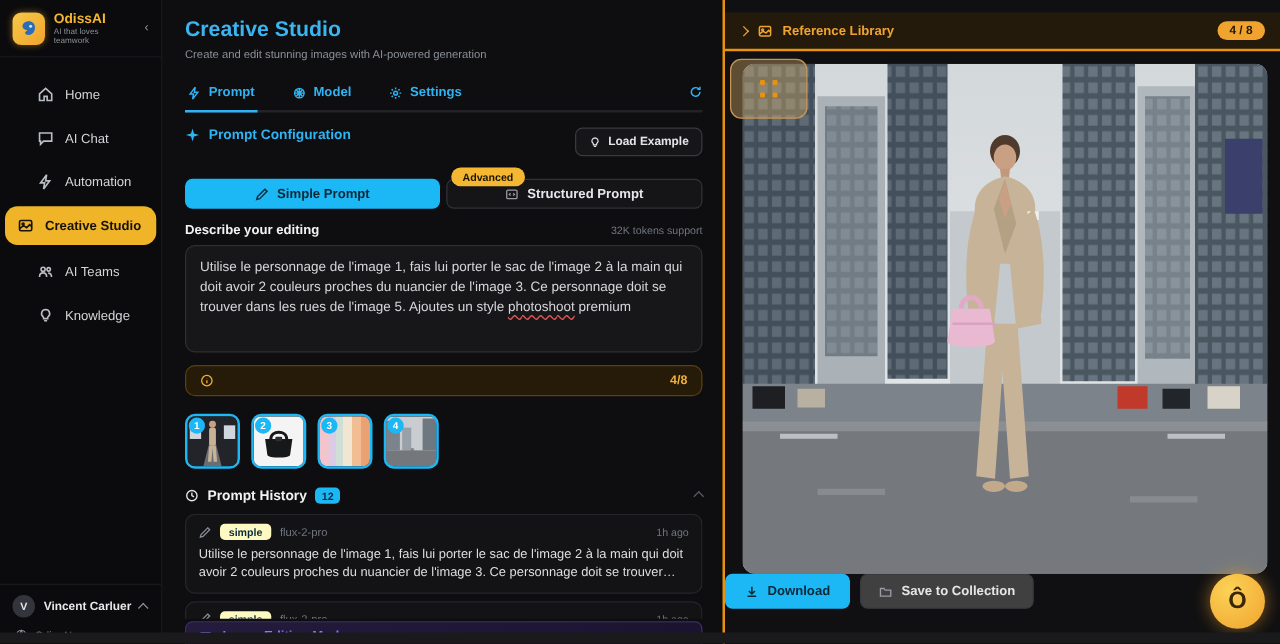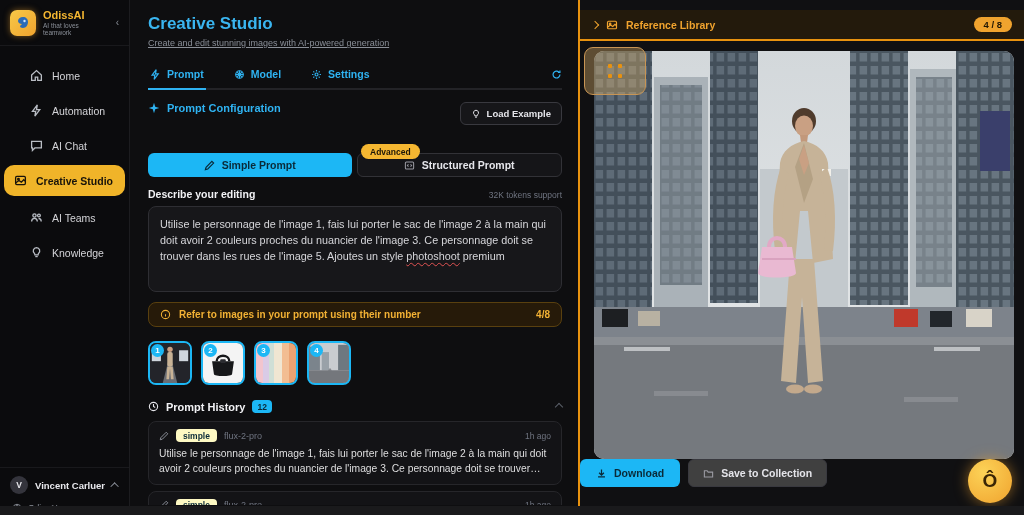--- a/index.html
+++ b/index.html
@@ -23,33 +23,33 @@
   .user-row { display:flex; align-items:center; gap:7px; }
   .avatar { width:18px; height:18px; border-radius:50%; background:#34343c; color:#e5e5ea; font-size:8.5px; font-weight:bold; display:flex; align-items:center; justify-content:center; flex:0 0 auto; }
   .user-name { color:#e8e8ec; font-size:9.5px; font-weight:bold; }
   .chev-up { margin-left:auto; width:6px; height:6px; border-left:1.5px solid #8a8f98; border-top:1.5px solid #8a8f98; transform:rotate(45deg) translateY(2px); }
   .ws-row { display:flex; align-items:center; gap:6px; margin:9px 0 0 2px; color:#8a8f98; font-size:8.5px; }
   .ws-row svg { width:10px; height:10px; stroke:#8a8f98; fill:none; stroke-width:1.4; }
 
   
   .main { position:absolute; left:130px; top:0; width:448px; height:515px; background:#0e0e10; padding:14px 16px 0 18px; }
   .page-title { color:#3ab5f0; font-size:17px; font-weight:bold; }
-  .page-sub { color:#8a8f98; font-size:9px; margin-top:4px;text-decoration:underline; }
+  .page-sub { color:#8a8f98; font-size:9px; margin-top:4px; }
   .tabs { display:flex; align-items:center; gap:26px; margin-top:14px; border-bottom:2px solid #232327; }
   .tab { display:flex; align-items:center; gap:6px; color:#2fb3f2; font-size:10.5px; font-weight:bold; padding:6px 2px 8px 2px; cursor:pointer; }
   .tab svg { width:11px; height:11px; stroke:#2fb3f2; fill:none; stroke-width:1.7; }
   .tab.active { border-bottom:2px solid #2fb3f2; margin-bottom:-2px; }
   .tab-refresh { margin-left:auto; color:#2fb3f2; }
   .tab-refresh svg { width:11px; height:11px; stroke:#2fb3f2; fill:none; stroke-width:1.7; }
   .cfg-row { display:flex; align-items:flex-start; margin-top:12px; }
   .cfg-title { display:flex; align-items:center; gap:7px; color:#2fb3f2; font-size:11px; font-weight:bold; }
   .cfg-title svg { width:12px; height:12px; fill:#2fb3f2; }
   .load-btn { margin-left:auto; display:flex; align-items:center; gap:6px; background:#161619; border:1px solid #39393f; border-radius:6px; color:#e5e5ea; font-size:9.5px; font-weight:bold; padding:5px 10px; cursor:pointer; }
   .load-btn svg { width:10px; height:10px; stroke:#e5e5ea; fill:none; stroke-width:1.6; }
-  .mode-row { position:relative; display:flex; gap:5px; margin-top:28px; }
+  .mode-row { position:relative; display:flex; gap:5px; margin-top:18px; }
   .adv-badge { position:absolute; top:-9px; left:calc(50% + 6px); background:#f5b731; color:#1c1608; font-size:8.5px; font-weight:bold; padding:2.5px 9px; border-radius:9px; z-index:2; }
   .mode-btn { flex:1; display:flex; align-items:center; justify-content:center; gap:7px; height:24px; border-radius:6px; font-size:10.5px; font-weight:bold; cursor:pointer; }
   .mode-btn.simple { background:#1cb7f5; color:#0a2a38; }
   .mode-btn.simple svg { width:11px; height:11px; stroke:#0a2a38; fill:none; stroke-width:1.7; }
   .mode-btn.structured { background:#151518; border:1px solid #323237; color:#e5e5ea; }
   .mode-btn.structured svg { width:11px; height:11px; stroke:#9a9aa2; fill:none; stroke-width:1.5; }
   .desc-row { display:flex; align-items:baseline; margin-top:11px; }
   .desc-label { color:#f2f2f5; font-size:10.5px; font-weight:bold; }
   .tokens { margin-left:auto; color:#6f7480; font-size:8.5px; }
   .prompt-box { margin-top:6px; height:86px; background:#17171a; border:1px solid #2e2e33; border-radius:8px; padding:9px 11px; color:#d6d6da; font-size:10.8px; line-height:1.5; cursor:text; overflow:hidden; }
@@ -122,29 +122,29 @@
     </div>
     <div class="nav">
       <div class="nav-item">
         <svg viewBox="0 0 16 16">
             <path d="M2 7.5L8 2l6 5.5V14H9.5v-4h-3v4H2z"></path>
           </svg>
         <span>Home</span>
       </div>
       <div class="nav-item">
         <svg viewBox="0 0 16 16">
+            <path d="M2 3h12v8H6l-3 3v-3H2z"></path>
+          </svg>
+        <span>AI Chat</span>
+      </div>
+      <div class="nav-item">
+        <svg viewBox="0 0 16 16">
             <path d="M9 1L3 9h4l-1 6 6-8H8z"></path>
           </svg>
         <span>Automation</span>
-      </div>
-      <div class="nav-item">
-        <svg viewBox="0 0 16 16">
-            <path d="M2 3h12v8H6l-3 3v-3H2z"></path>
-          </svg>
-        <span>AI Chat</span>
       </div>
       <div class="nav-item active">
         <svg viewBox="0 0 16 16">
             <rect x="2" y="3" width="12" height="10" rx="1.5"></rect>
             <circle cx="5.5" cy="6.5" r="1"></circle>
             <path d="M2 11l4-3 3 2 3-3 2 2"></path>
           </svg>
         <span>Creative Studio</span>
       </div>
       <div class="nav-item">
@@ -251,21 +251,20 @@
     </div>
     <div class="prompt-box" spellcheck="false">
       <span>Utilise le personnage de l'image 1, fais lui porter le sac de l'image 2 à la main qui doit avoir 2 couleurs proches du nuancier de l'image 3. Ce personnage doit se trouver dans les rues de l'image 5. Ajoutes un style </span><span class="misspell">photoshoot</span><span> premium</span>
     </div>
 
     <div class="info-banner">
       <svg viewBox="0 0 16 16">
           <circle cx="8" cy="8" r="6"></circle>
           <path d="M8 7.5V11M8 5v.2"></path>
         </svg>
-      <span class="info-text">Refer to images in your prompt using their number</span>
       <span class="info-count">4/8</span>
     </div>
 
     <div class="thumbs">
       <div class="thumb">
         <span class="thumb-num">1</span>
         <svg viewBox="0 0 44 44">
             <rect width="44" height="44" fill="#23242a"></rect>
             <rect x="2" y="8" width="10" height="12" fill="#cfd6de"></rect>
             <rect x="32" y="8" width="10" height="12" fill="#cfd6de"></rect>

